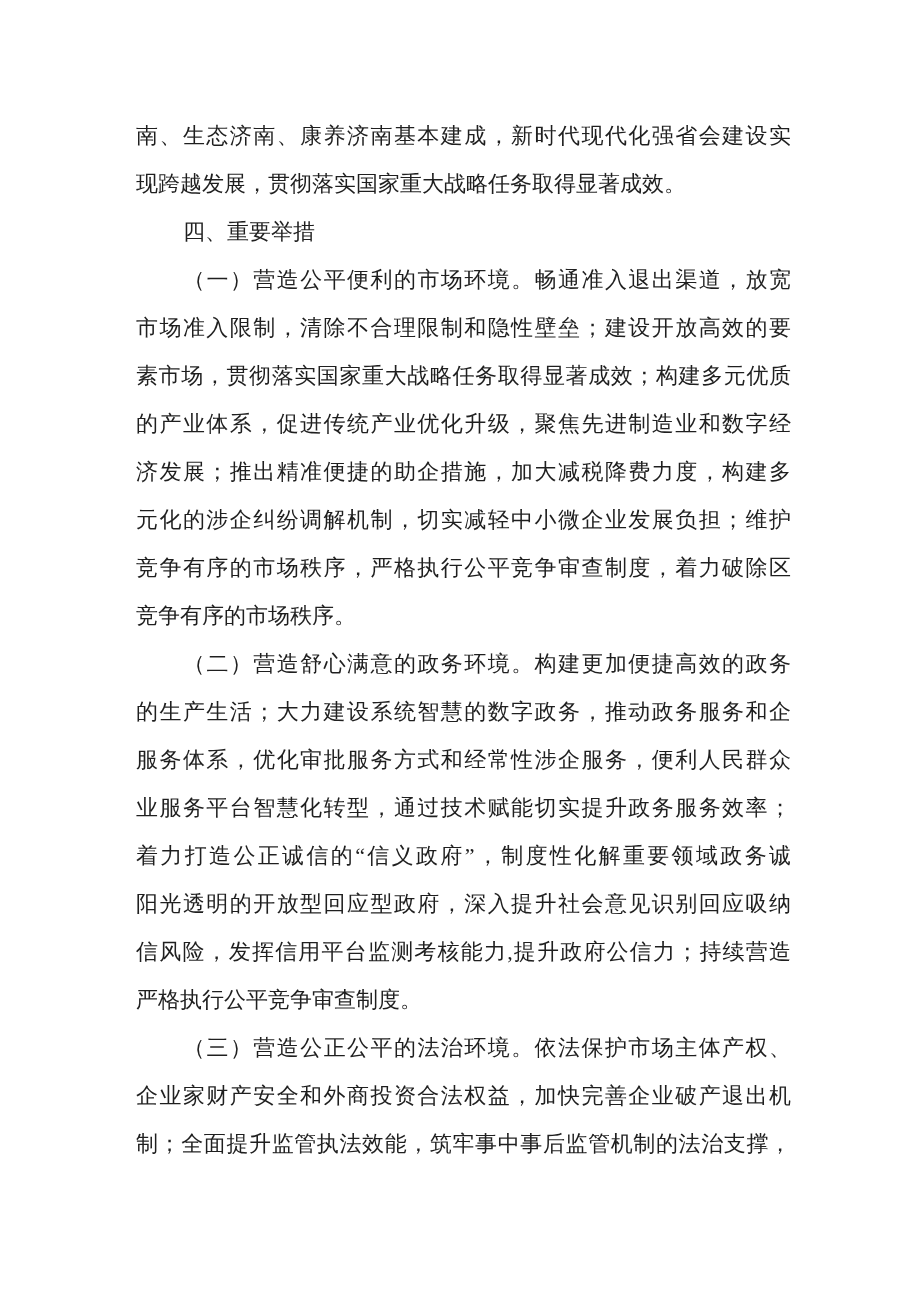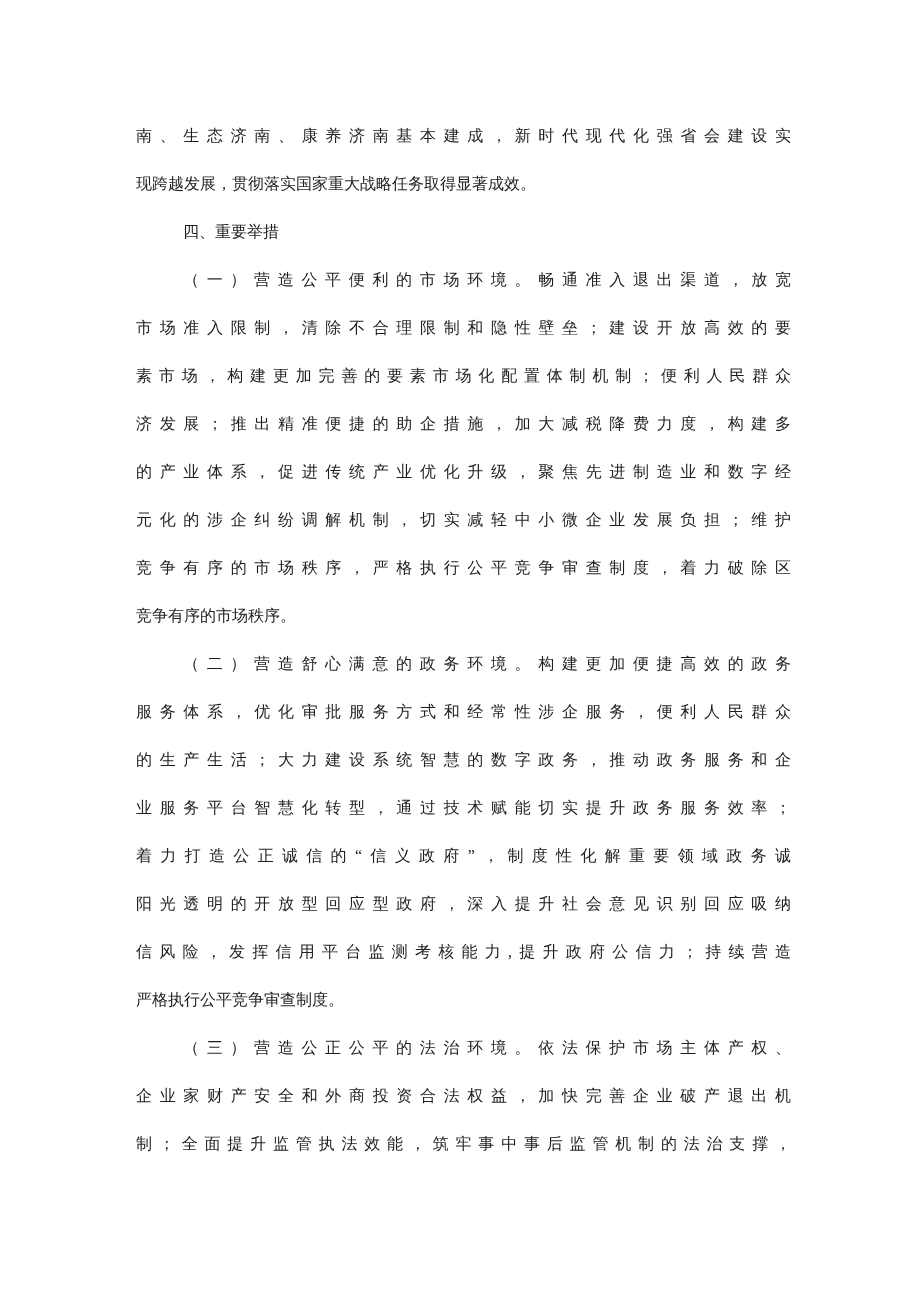--- a/index.html
+++ b/index.html
@@ -18,21 +18,21 @@
     inset: 0;
     background: #ffffff;
   }
   .doc {
     position: absolute;
     left: 136px;
     top: 112px;
     width: 655px;
     color: #1f1f1f;
     font-family: "Liberation Serif", "DejaVu Serif", serif;
-    font-size: 16px;
+    font-size: 22px;
     line-height: 48px;
   }
   .para {
     margin: 0;
     padding: 0;
   }
   .line {
     min-height: 48px;
     text-align: justify;
     text-justify: inter-character;
@@ -58,32 +58,32 @@
       <div class="line">现跨越发展，贯彻落实国家重大战略任务取得显著成效。</div>
     </div>
 
     <div class="para">
       <div class="line indent">四、重要举措</div>
     </div>
 
     <div class="para">
       <div class="line fill indent">（一）营造公平便利的市场环境。畅通准入退出渠道，放宽</div>
       <div class="line fill">市场准入限制，清除不合理限制和隐性壁垒；建设开放高效的要</div>
-      <div class="line fill">素市场，构建更加完善的要素市场化配置体制机制；便利人民群众</div>
+      <div class="line fill">素市场，贯彻落实国家重大战略任务取得显著成效；构建多元优质</div>
+      <div class="line fill">的产业体系，促进传统产业优化升级，聚焦先进制造业和数字经</div>
       <div class="line fill">济发展；推出精准便捷的助企措施，加大减税降费力度，构建多</div>
-      <div class="line fill">的产业体系，促进传统产业优化升级，聚焦先进制造业和数字经</div>
       <div class="line fill">元化的涉企纠纷调解机制，切实减轻中小微企业发展负担；维护</div>
       <div class="line fill">竞争有序的市场秩序，严格执行公平竞争审查制度，着力破除区</div>
       <div class="line">竞争有序的市场秩序。</div>
     </div>
 
     <div class="para">
       <div class="line fill indent">（二）营造舒心满意的政务环境。构建更加便捷高效的政务</div>
+      <div class="line fill">的生产生活；大力建设系统智慧的数字政务，推动政务服务和企</div>
       <div class="line fill">服务体系，优化审批服务方式和经常性涉企服务，便利人民群众</div>
-      <div class="line fill">的生产生活；大力建设系统智慧的数字政务，推动政务服务和企</div>
       <div class="line fill">业服务平台智慧化转型，通过技术赋能切实提升政务服务效率；</div>
       <div class="line fill">着力打造公正诚信的“信义政府”，制度性化解重要领域政务诚</div>
       <div class="line fill">阳光透明的开放型回应型政府，深入提升社会意见识别回应吸纳</div>
       <div class="line fill">信风险，发挥信用平台监测考核能力,提升政府公信力；持续营造</div>
       <div class="line">严格执行公平竞争审查制度。</div>
     </div>
 
     <div class="para">
       <div class="line fill indent">（三）营造公正公平的法治环境。依法保护市场主体产权、</div>
       <div class="line fill">企业家财产安全和外商投资合法权益，加快完善企业破产退出机</div>

